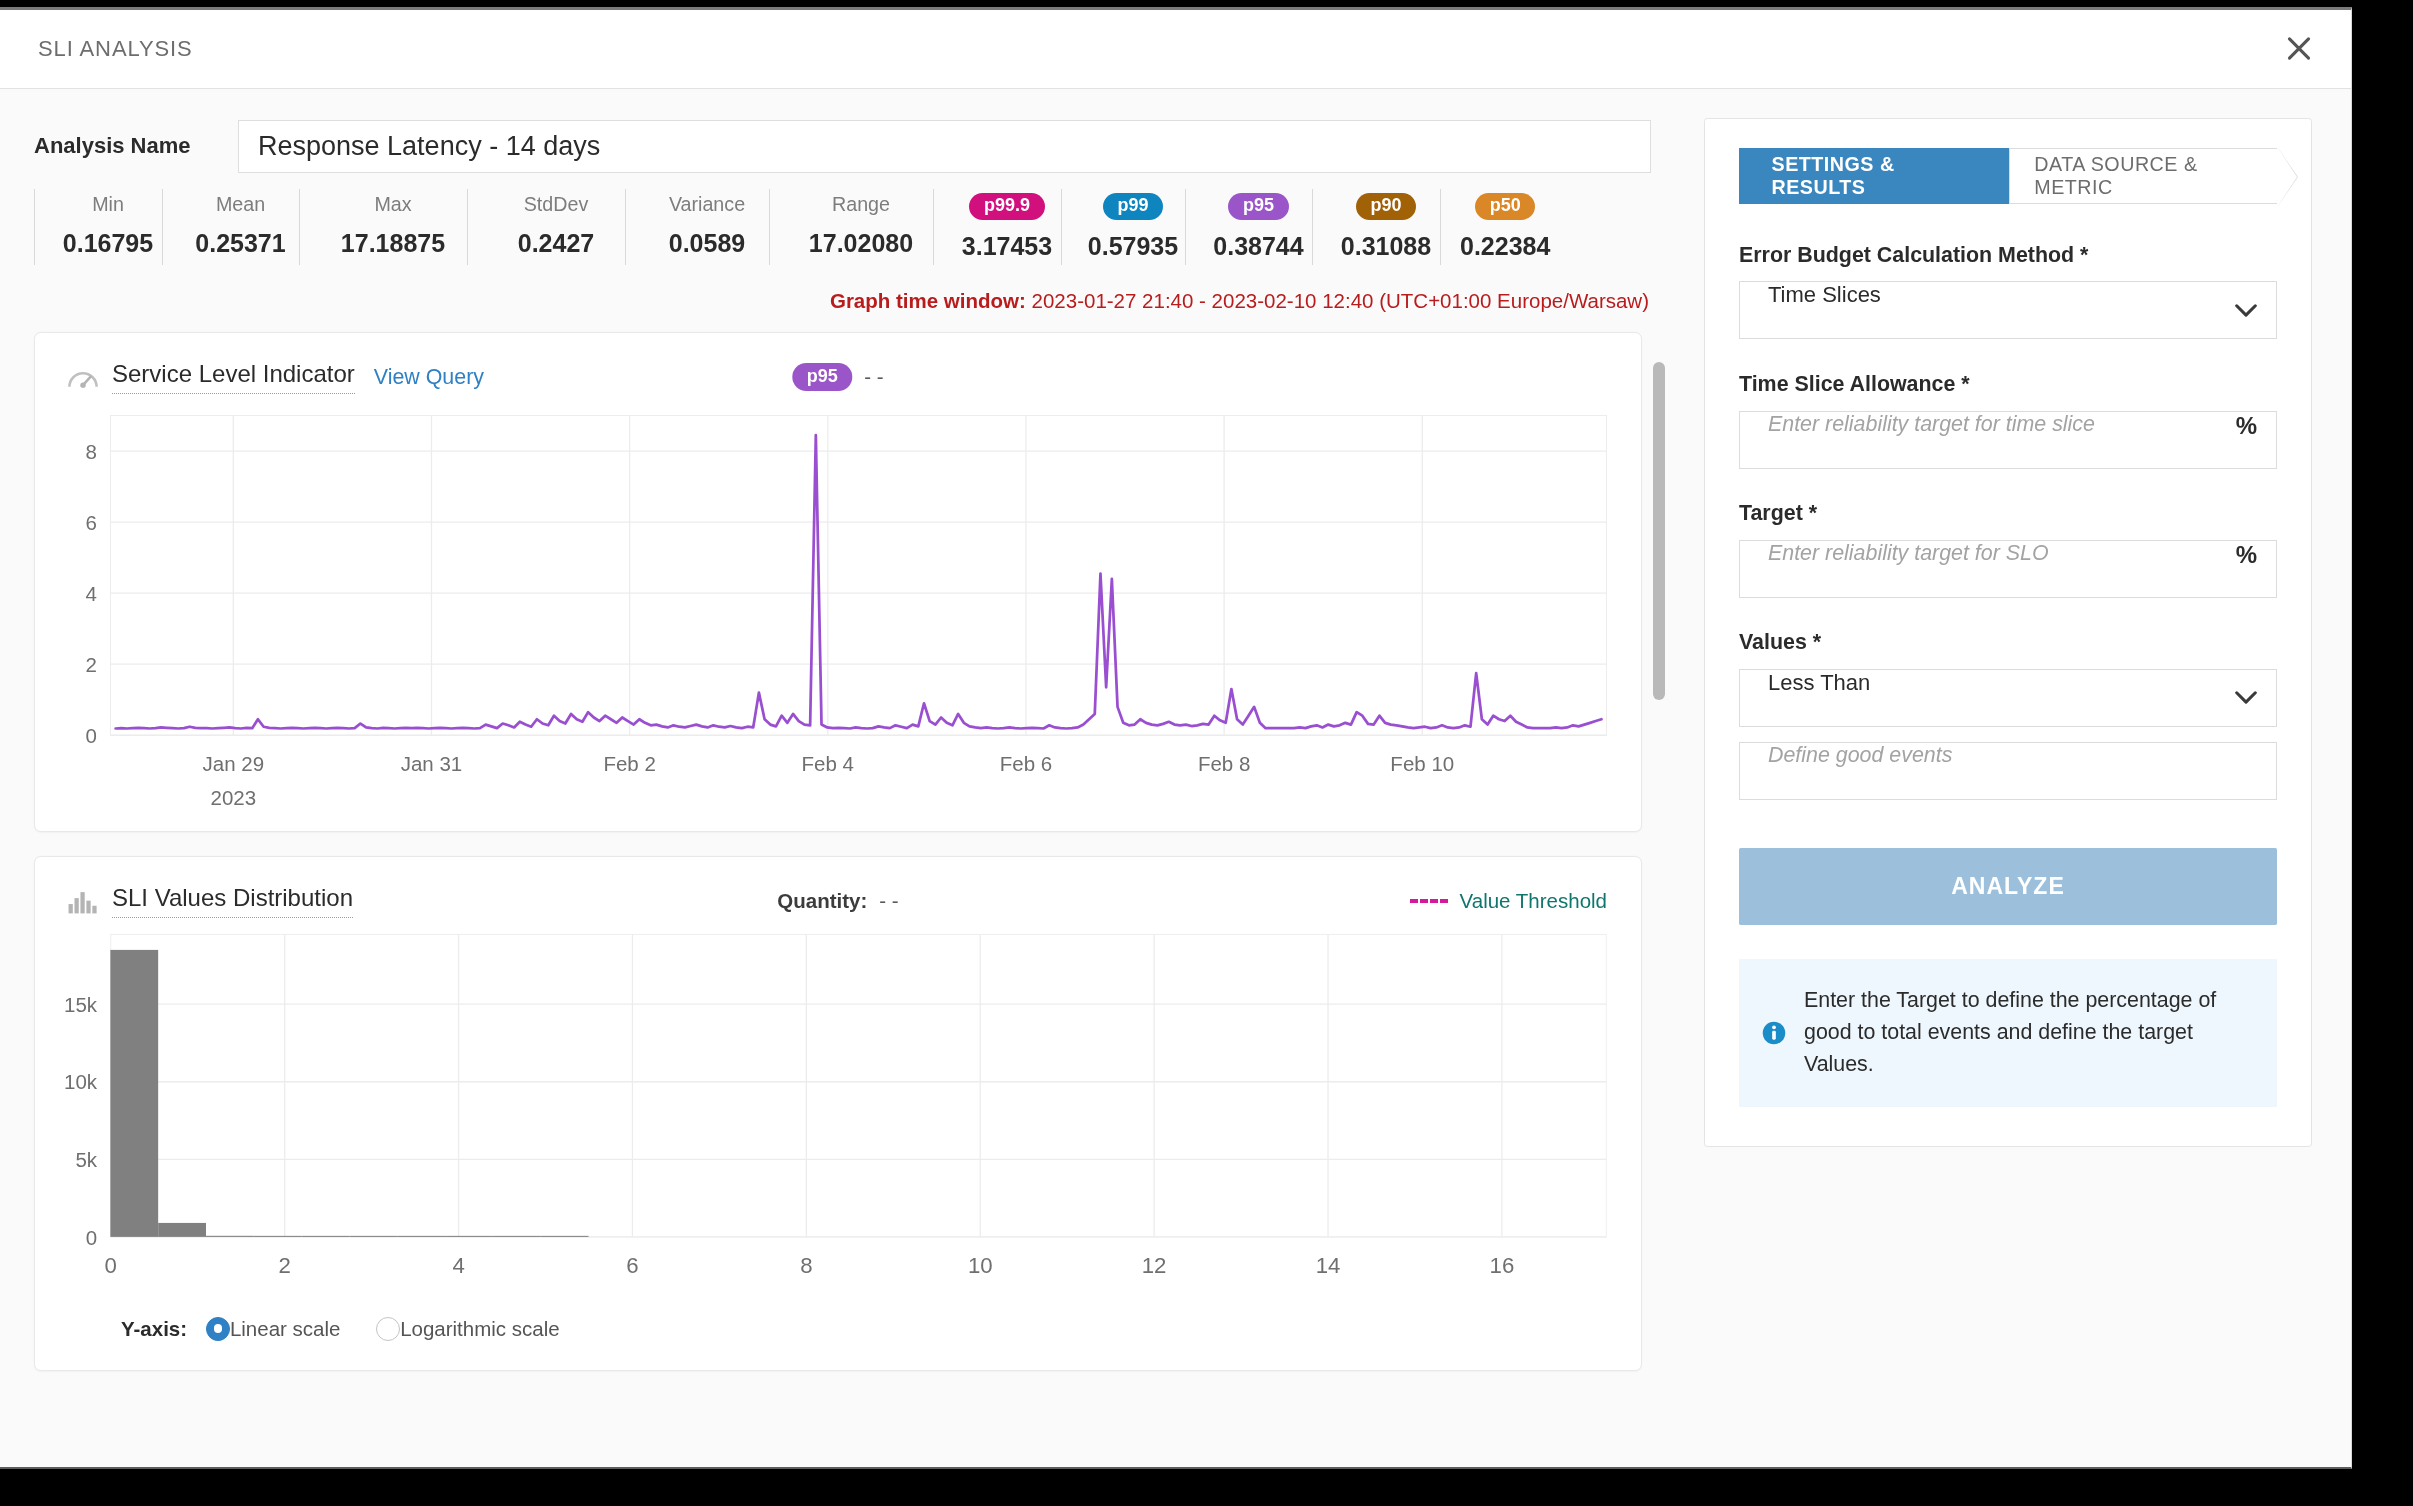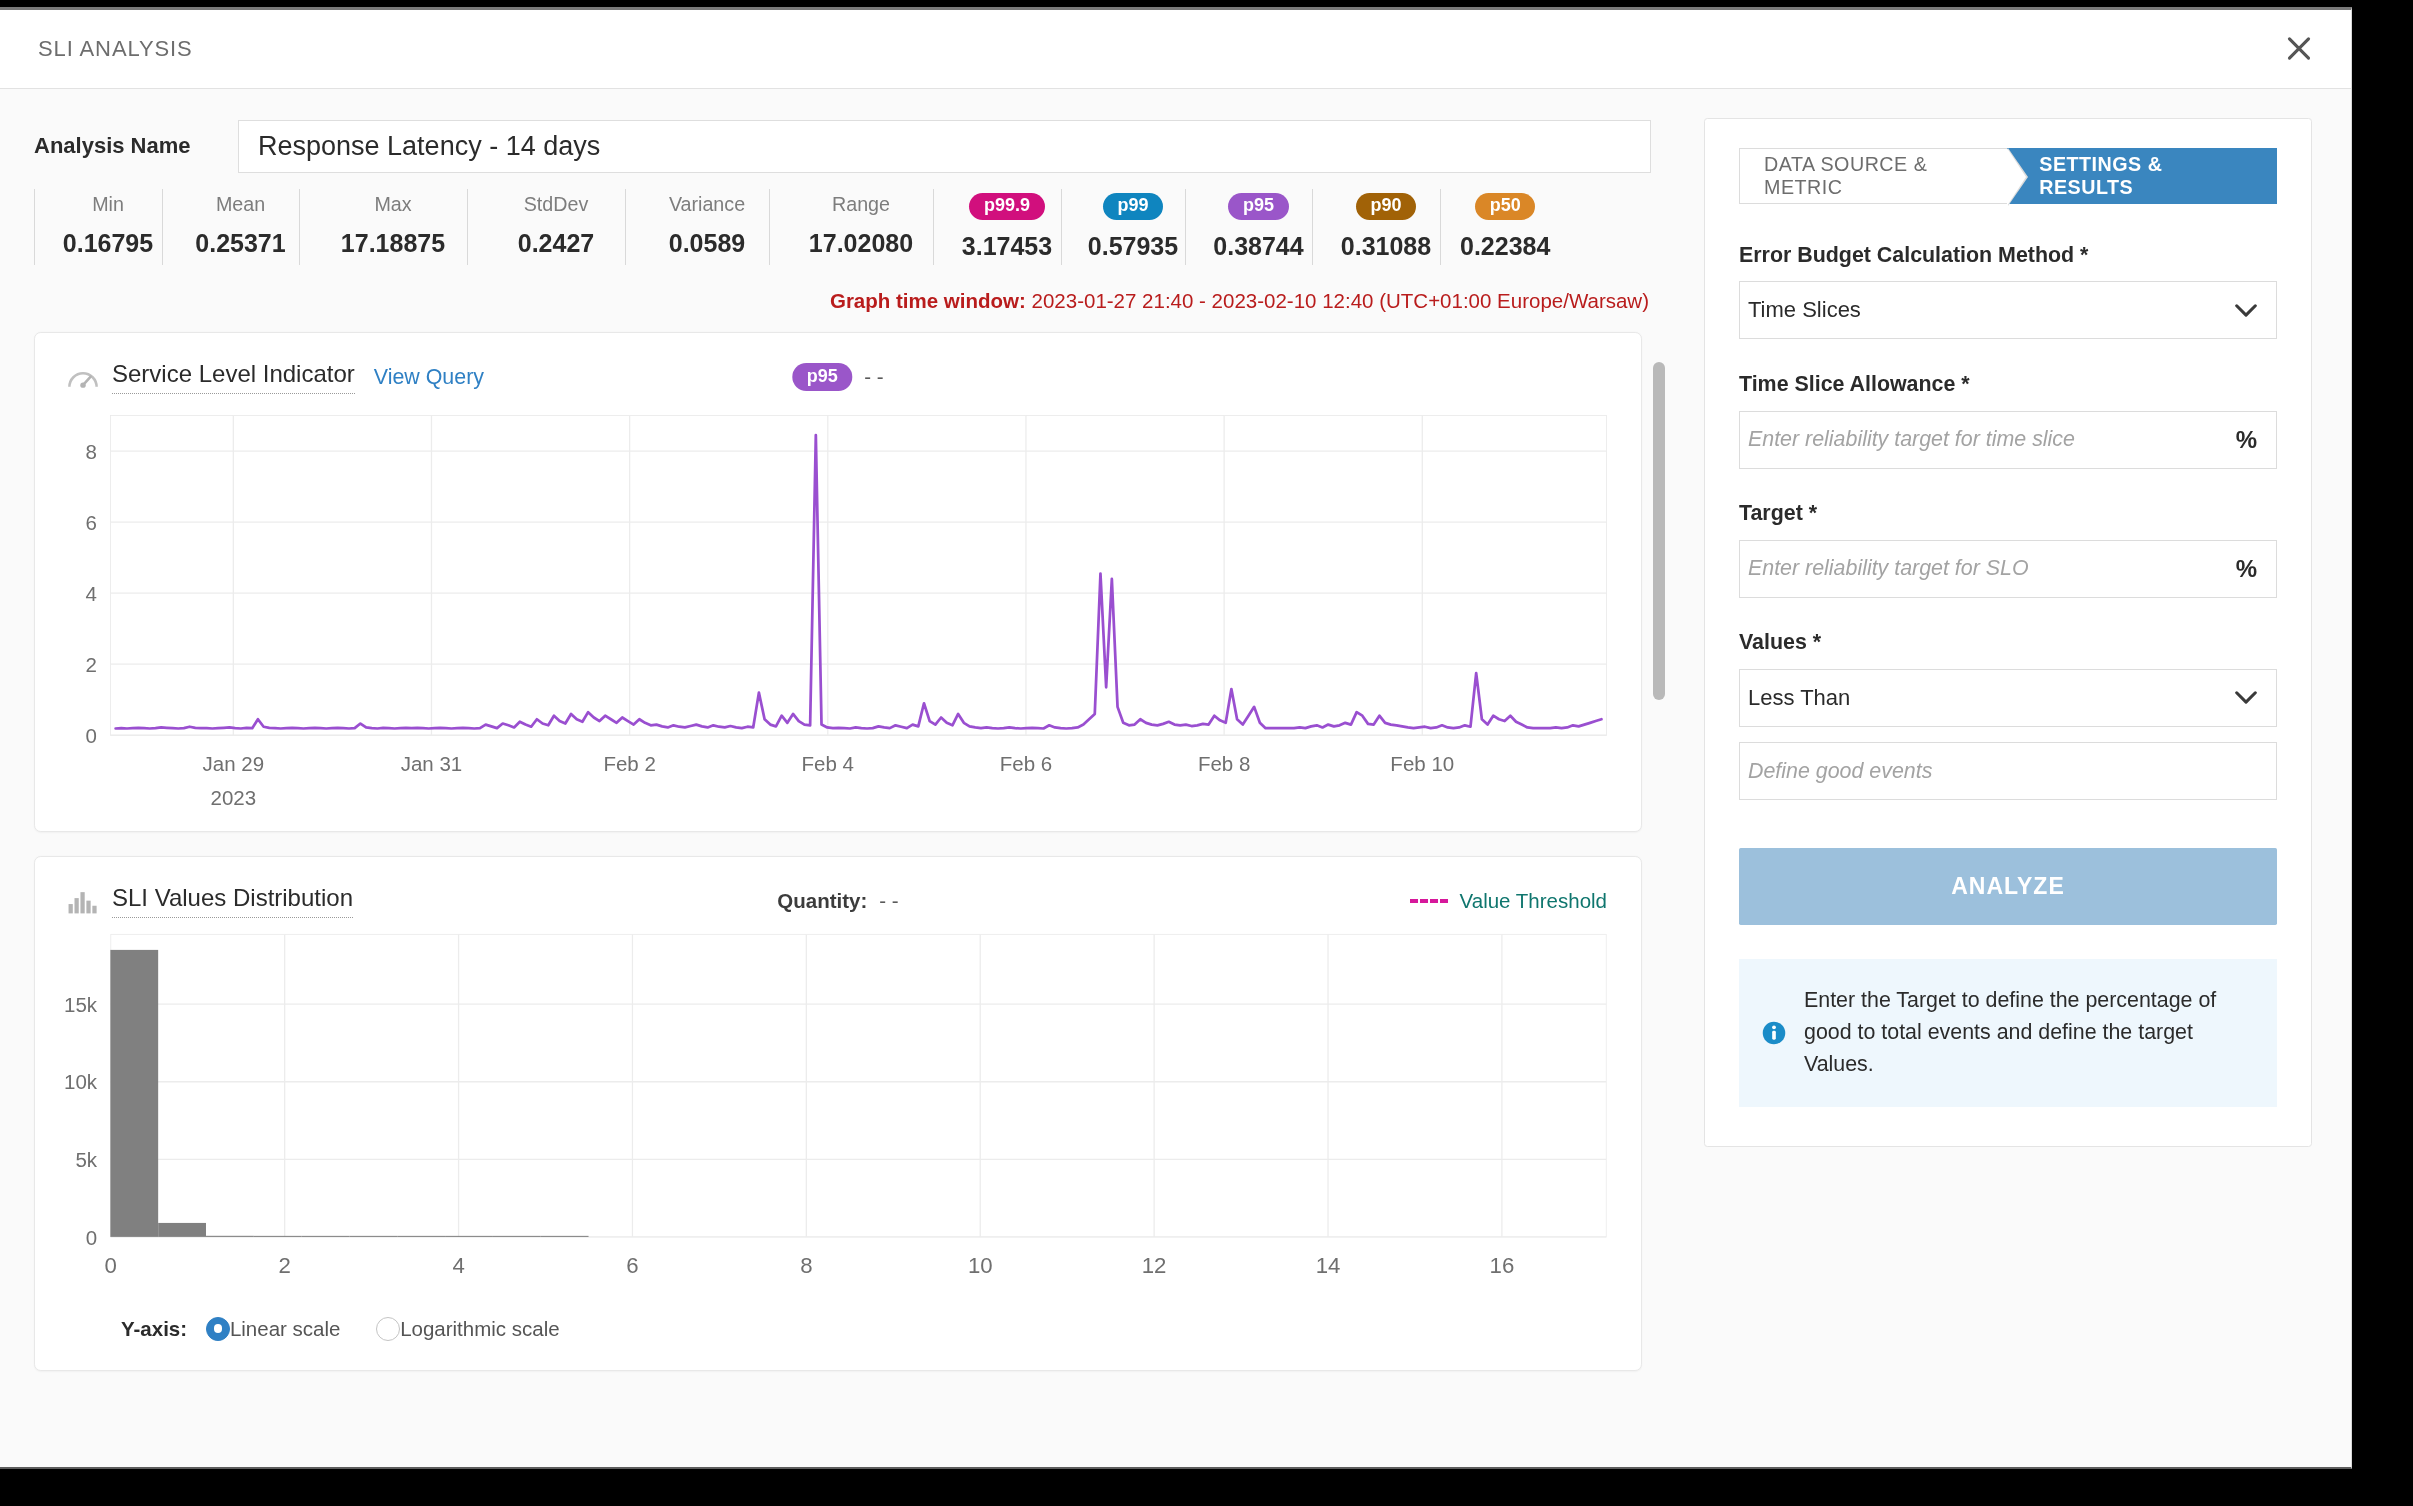--- a/index.html
+++ b/index.html
@@ -240,22 +240,22 @@
     padding: 0 24px 0 32.5px; flex: 1;
   }
   .field-label {
     font-size: 21.4px; font-weight: 700; color: #2b2b2b;
     margin-bottom: 13.7px;
   }
   .field-block { margin-bottom: 32.5px; }
   .select-box, .text-box {
     width: 100%; height: 58px;
     border: 0.9px solid #dcdcdc; background: #fff;
-    display: flex; align-items: center;
-    padding: 0 8px;
+    display: flex; align-items: flex-start;
+    padding: 0 28px;
     font-size: 22px; color: #2b2b2b;
     position: relative;
     cursor: pointer;
   }
   .select-box .chev {
     position: absolute; right: 19px; top: 50%; transform: translateY(-50%);
   }
   .text-box {
     cursor: text;
   }
@@ -481,25 +481,25 @@
               <span class="radio-label">Logarithmic scale</span>
             </span>
           </div>
         </div>
       </div>
     </div>
 
     <div class="right-col">
       <div class="panel">
         <div class="tabs">
+          <div class="tab tab-active" style="background: rgb(58, 134, 191); --c: #3a86bf;">
+            <span>SETTINGS &amp; RESULTS</span>
+          </div>
           <div class="tab tab-inactive">
             <span>DATA SOURCE &amp; METRIC</span>
-          </div>
-          <div class="tab tab-active" style="background: rgb(58, 134, 191); --c: #3a86bf;">
-            <span>SETTINGS &amp; RESULTS</span>
           </div>
         </div>
 
         
         <div class="field-block">
           <div class="field-label">Error Budget Calculation Method *</div>
           <div class="select-box">
             <span>Time Slices</span>
             <span class="chev">
               <svg width="22" height="13.7" viewBox="0 0 26 16">

